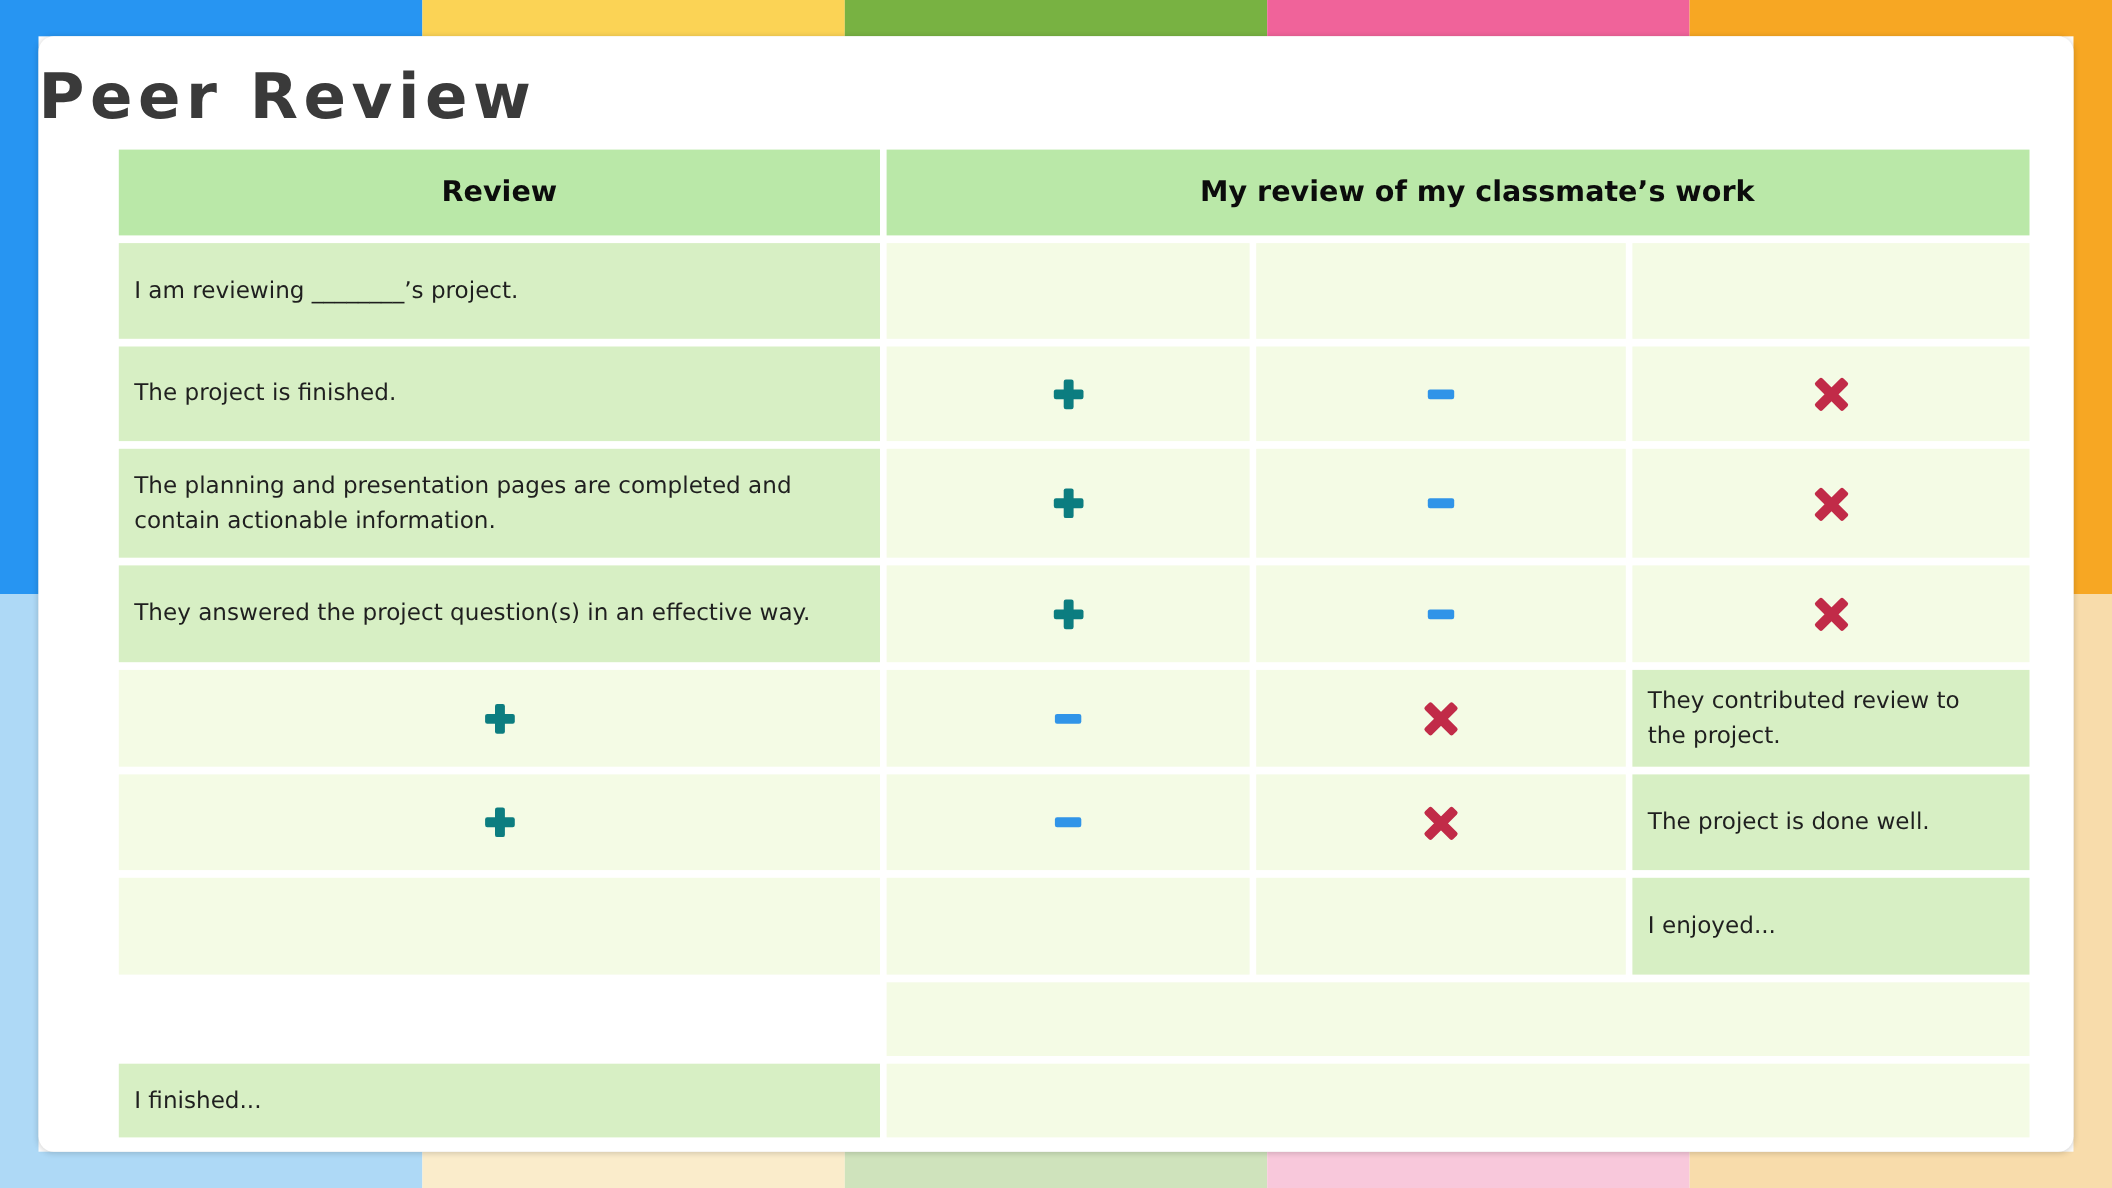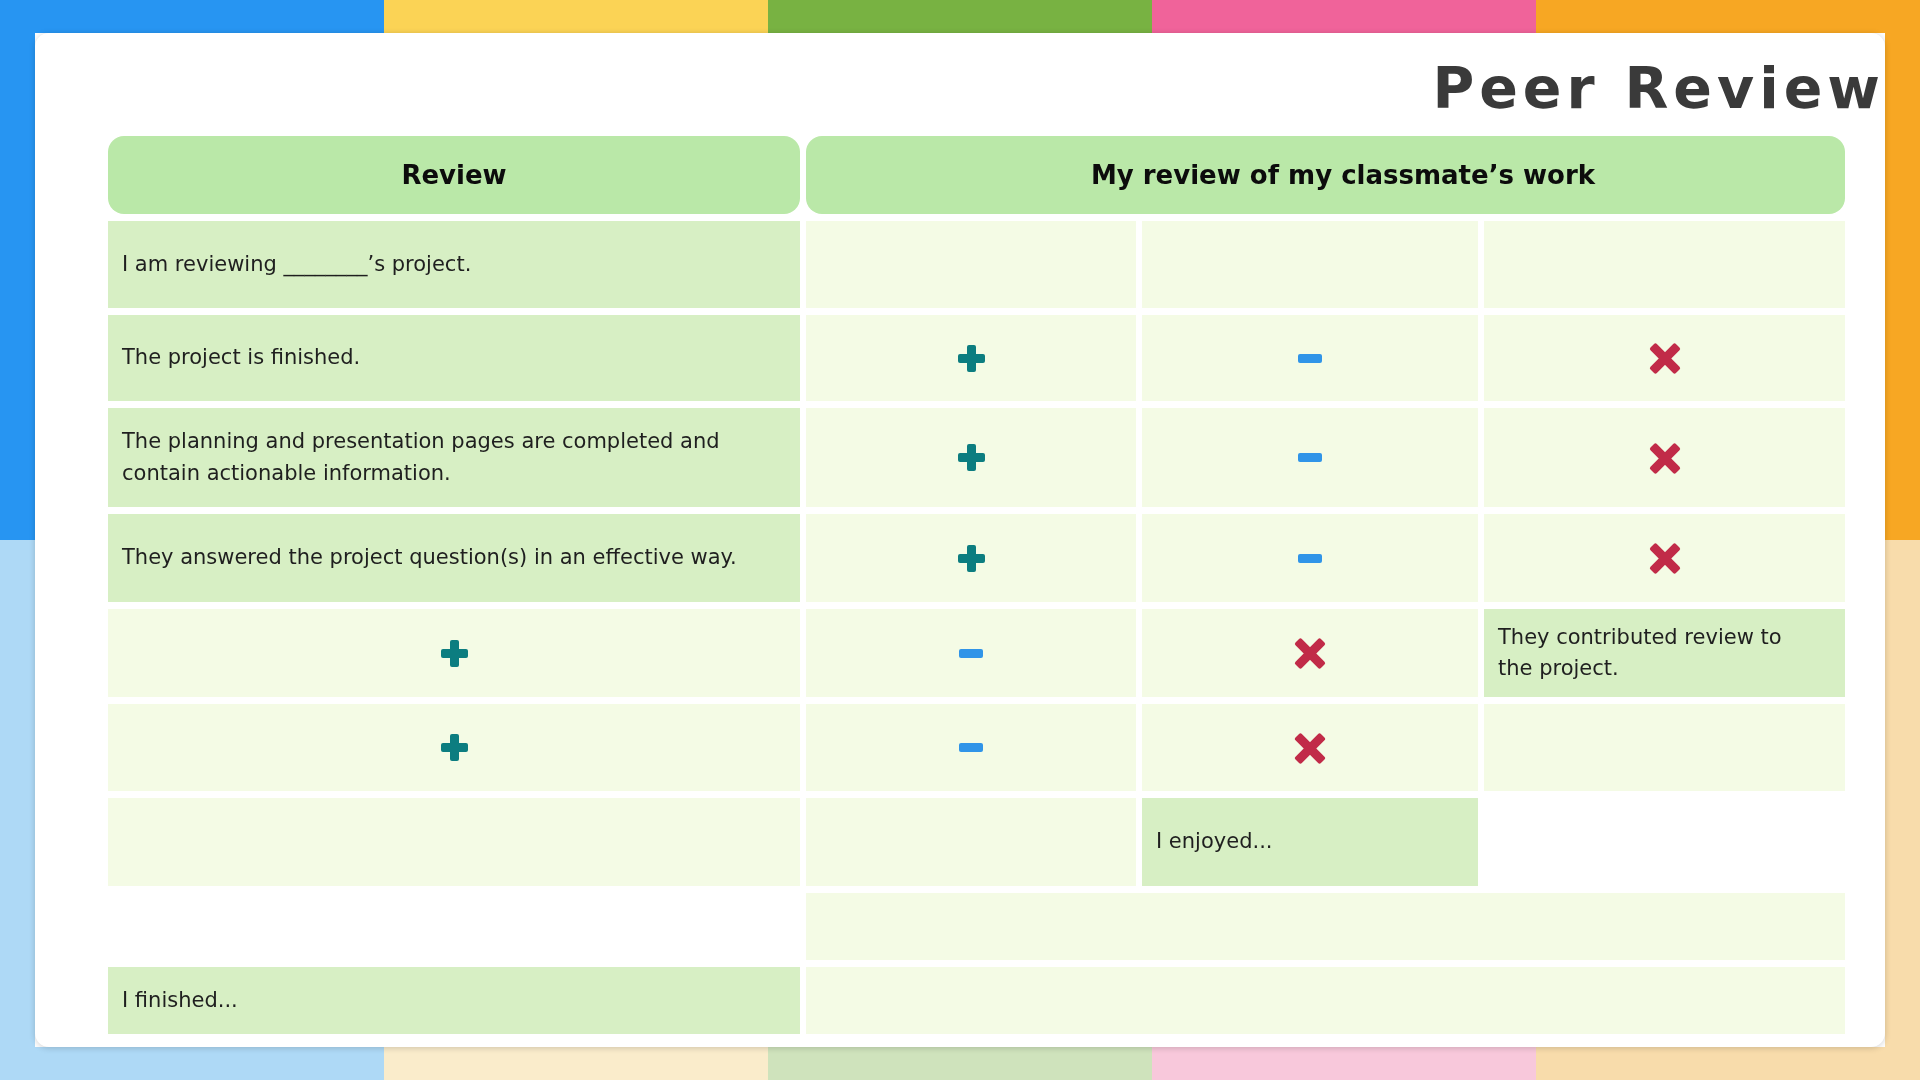--- a/index.html
+++ b/index.html
@@ -26,31 +26,31 @@
   .seg-green-l{background:var(--frame-green-light);} .seg-pink-l{background:var(--frame-pink-light);}
   .seg-orange-l{background:var(--frame-orange-light);}
   .frame-left,.frame-right{position:absolute; top:0; bottom:0; width:35px;}
   .frame-left{left:0; background:linear-gradient(to bottom, var(--frame-blue) 0 50%, var(--frame-blue-light) 50% 100%);}
   .frame-right{right:0; background:linear-gradient(to bottom, var(--frame-orange) 0 50%, var(--frame-orange-light) 50% 100%);}
 
   
   .card{position:absolute; left:35px; top:33px; width:1850px; height:1014px;
         background:#ffffff; border-radius:14px; box-shadow:0 1px 6px rgba(0,0,0,.18);}
 
-  .title{position:absolute; top:22px; left:0; right:0; text-align:right;
+  .title{position:absolute; top:22px; left:0; right:0; text-align:left;
          font-size:57px; font-weight:700; letter-spacing:5px; color:var(--title);}
 
   
   .table{position:absolute; left:73px; top:103px; width:1737px;
          display:grid;
          grid-template-columns:692px 330px 336px 361px;
          grid-template-rows:78px 87px 86px 99px 88px 88px 87px 88px 67px 67px;
          gap:7px 6px;}
   .hcell{background:var(--header-bg); display:flex; align-items:center; justify-content:center;
-         font-size:26px; font-weight:700; color:#0c0c0c;border-radius:16px;}
+         font-size:26px; font-weight:700; color:#0c0c0c;}
   .hcell.span3{grid-column:2/5;padding-left:35px;}
   .lcell{background:var(--label-bg); display:flex; align-items:center;
          padding:6px 46px 6px 14px; font-size:21px; color:var(--text); line-height:1.5;}
   .mcell{background:var(--answer-bg); display:flex; align-items:center; justify-content:center;}
   .mergecell{grid-column:2/5; background:var(--answer-bg);}
 
   
   .plus{position:relative; width:27px; height:27px;}
   .plus::before{content:""; position:absolute; left:0; top:9px; width:27px; height:9px;
                 background:var(--plus); border-radius:2px;}
@@ -143,20 +143,21 @@
     <div class="mcell">
         <div class="plus"></div>
       </div>
     <div class="mcell">
         <div class="minus"></div>
       </div>
     <div class="mcell">
         <div class="cross"></div>
       </div>
 
+    <div class="lcell">The project is done well.</div>
     <div class="mcell"></div>
     <div class="mcell"></div>
     <div class="mcell"></div>
 
     <div class="lcell">I enjoyed...</div>
     <div class="mergecell"></div>
 
     <div class="lcell">I finished...</div>
     <div class="mergecell"></div>
   </div>

